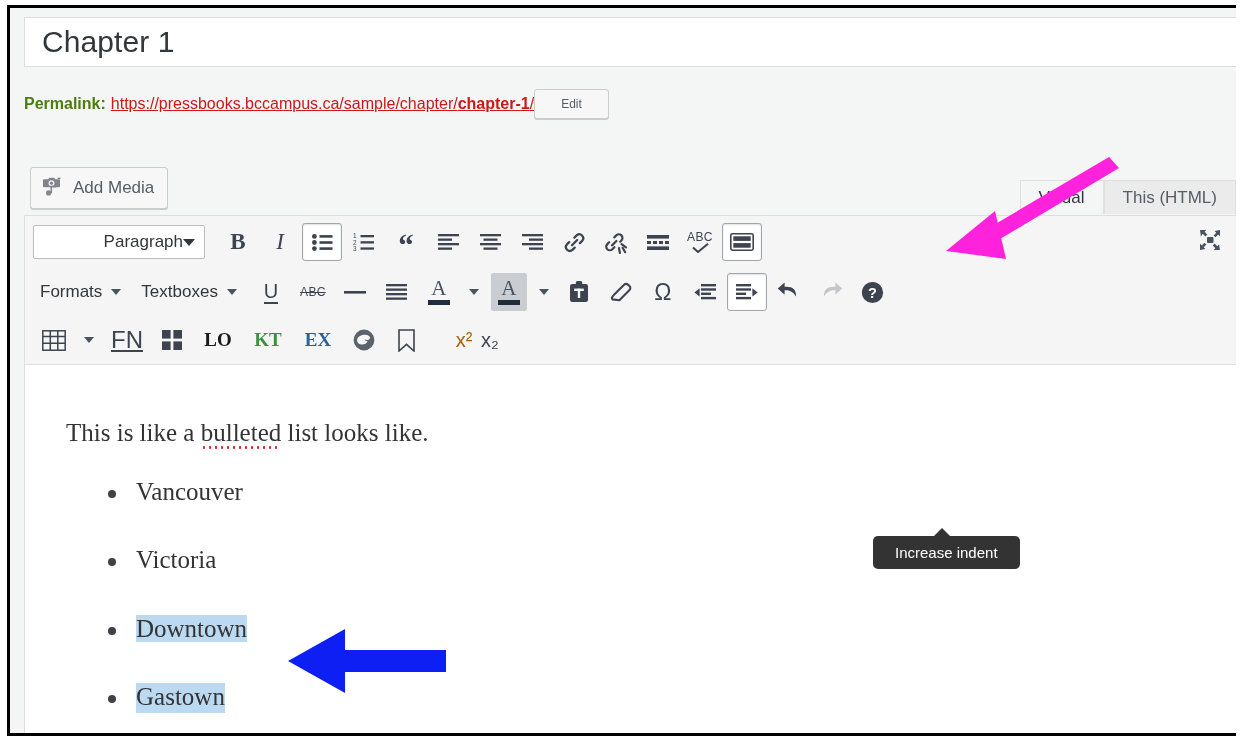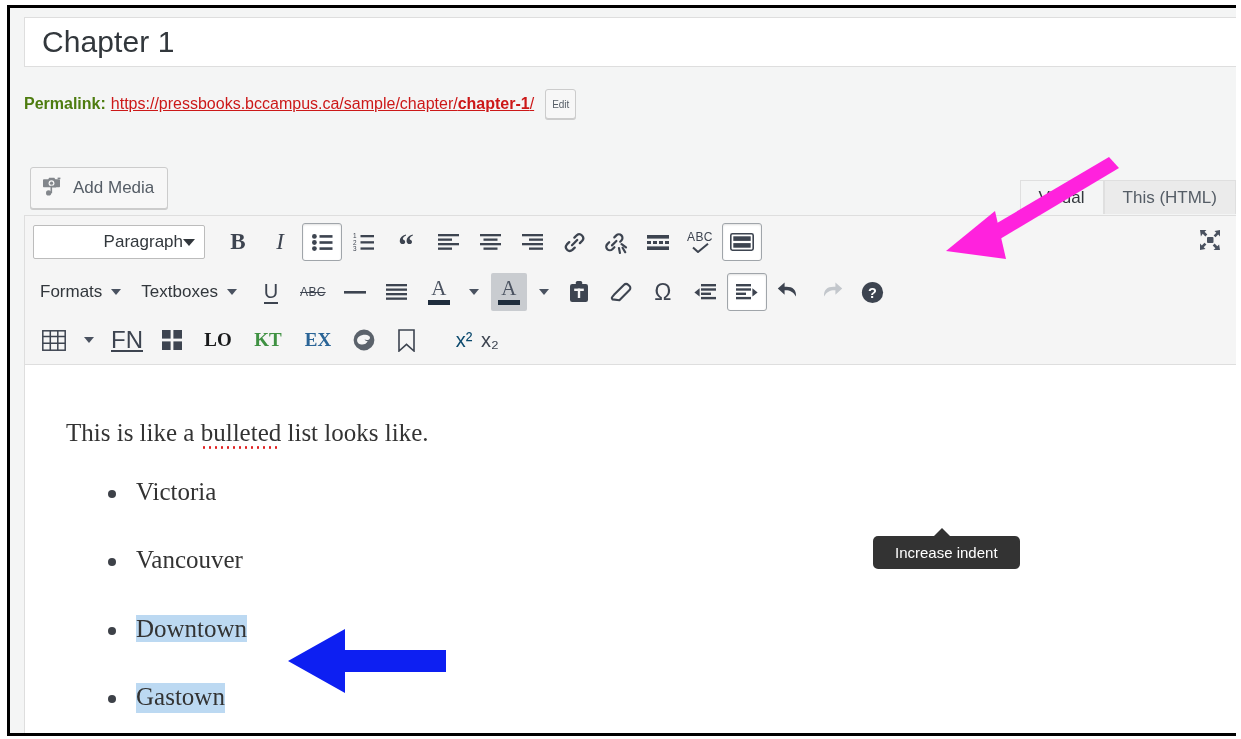--- a/index.html
+++ b/index.html
@@ -29,23 +29,23 @@
     background:#ffffff;border:1px solid #dedede;box-sizing:border-box;}
   .title-text{position:absolute;left:17px;top:7px;font-size:30px;color:#32373c;
     font-family:"Liberation Sans", sans-serif;font-weight:400;letter-spacing:.1px;}
 
   
   .permalink-row{position:absolute;left:14px;top:76px;height:40px;
     display:flex;align-items:center;font-size:16px;}
   .pl-label{color:#4d7c0f;font-weight:bold;font-size:16px;margin-right:5px;}
   .pl-link{color:#cc1818;text-decoration:underline;font-size:16px;}
   .pl-link .slug{font-weight:bold;}
-  .pl-edit{margin-left:11px;display:inline-flex;align-items:center;justify-content:center;
-    height:28px;padding:0 6px;background:#f7f7f7;border:1px solid #cccccc;
-    border-radius:3px;font-size:10px;color:#555d66;box-shadow:0 1px 0 #cccccc;
+  .pl-edit{display:inline-flex;align-items:center;justify-content:center;
+    height:28px;padding:0 26px;background:#f7f7f7;border:1px solid #cccccc;
+    border-radius:3px;font-size:12px;color:#555d66;box-shadow:0 1px 0 #cccccc;
     font-family:"Liberation Sans", sans-serif;}
 
   
   .addmedia{position:absolute;left:20px;top:159px;height:40px;display:inline-flex;
     align-items:center;padding:0 13px 0 11px;background:#f7f7f7;border:1px solid #cccccc;
     border-radius:3px;box-shadow:0 1px 0 #cccccc;}
   .addmedia .lbl{font-size:17px;color:#555d66;margin-left:9px;}
 
   
   .tabs{position:absolute;right:0px;top:172px;display:flex;align-items:flex-end;}
@@ -503,34 +503,34 @@
 
           <div class="tbtn">
             <span>
               <svg width="17" height="23" viewBox="0 0 17 23">
                     <path d="M1 1h15v21l-7.5-6.6L1 22z" fill="none" stroke="#3d4450" stroke-width="1.6"></path>
                   </svg>
             </span>
           </div>
 
           <div class="tbtn">
-            <span style="font-family:'Liberation Sans',sans-serif;font-size:20px;color:#0c4a6e;margin-left:32px;">x²</span>
+            <span style="font-family:'Liberation Sans',sans-serif;font-size:20px;color:#a16207;margin-left:32px;">x²</span>
           </div>
           <div class="tbtn">
             <span style="font-family:'Liberation Sans',sans-serif;font-size:20px;color:#3d4450;">x₂</span>
           </div>
         </div>
       </div>
 
       <div class="content">
         <p class="para"><span>This is like a </span><span class="spell">bulleted</span><span> list looks like.</span></p>
 
         <ul class="blist">
+          <li><span>Vancouver</span></li>
           <li><span>Victoria</span></li>
-          <li><span>Vancouver</span></li>
           <li><span class="hl">Downtown</span></li>
           <li><span class="hl spell">Gastown</span></li>
         </ul>
       </div>
 
       <div class="tooltip">Increase indent</div>
     </div>
 
   </div>
  </div>

